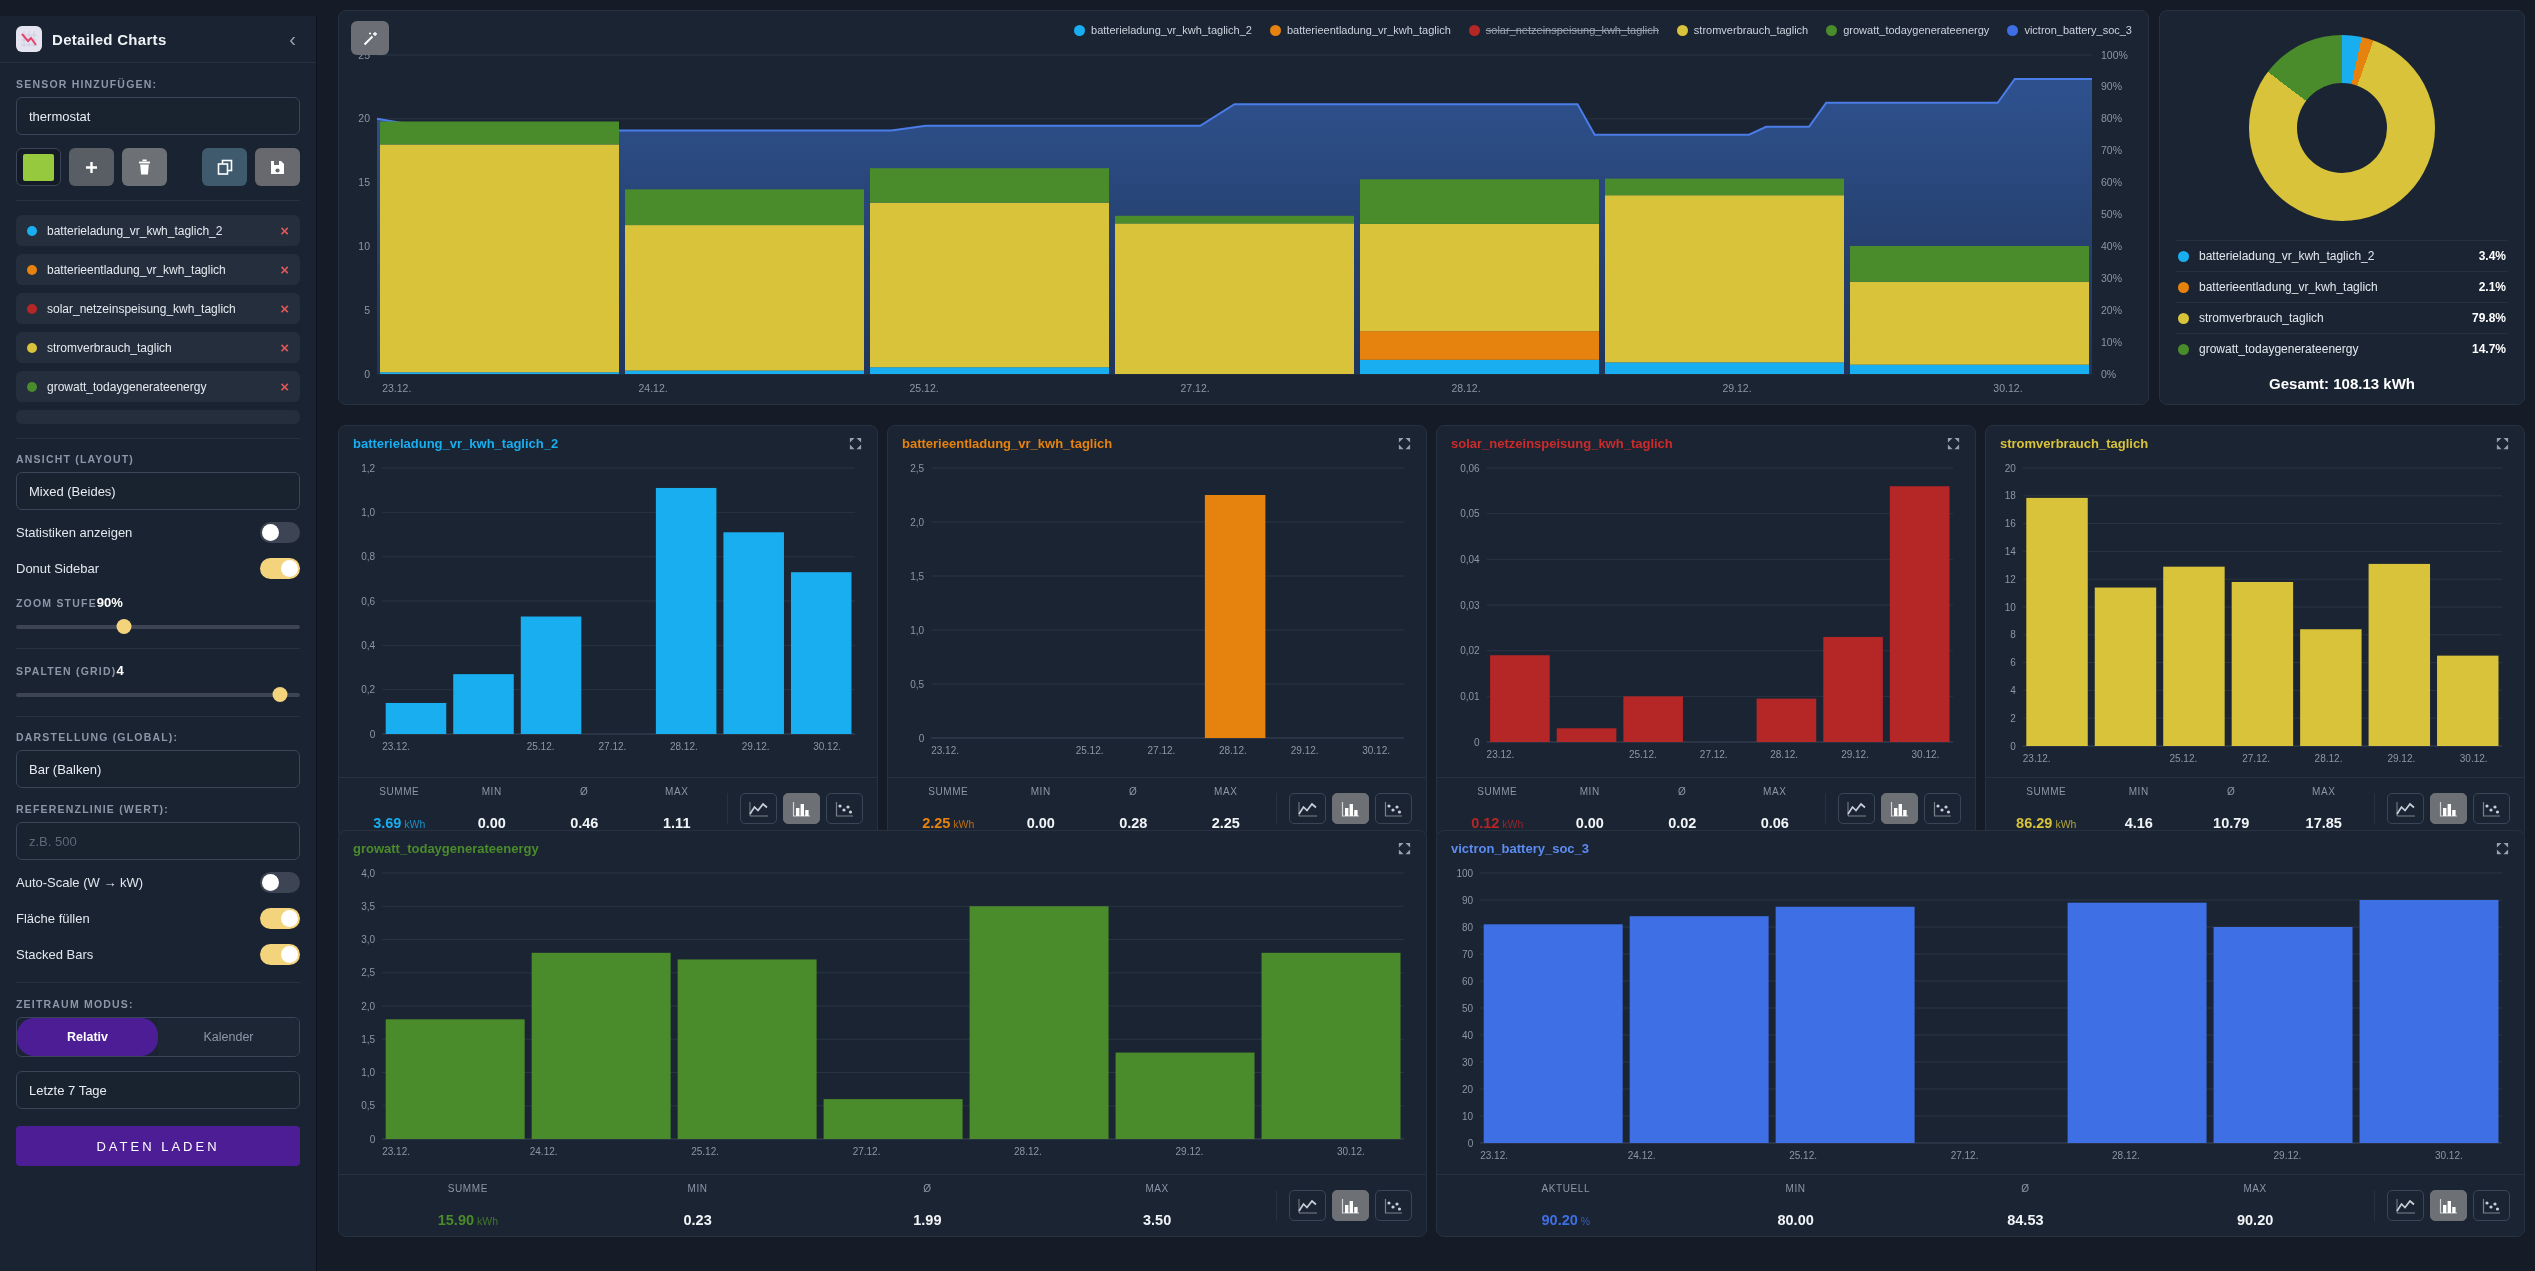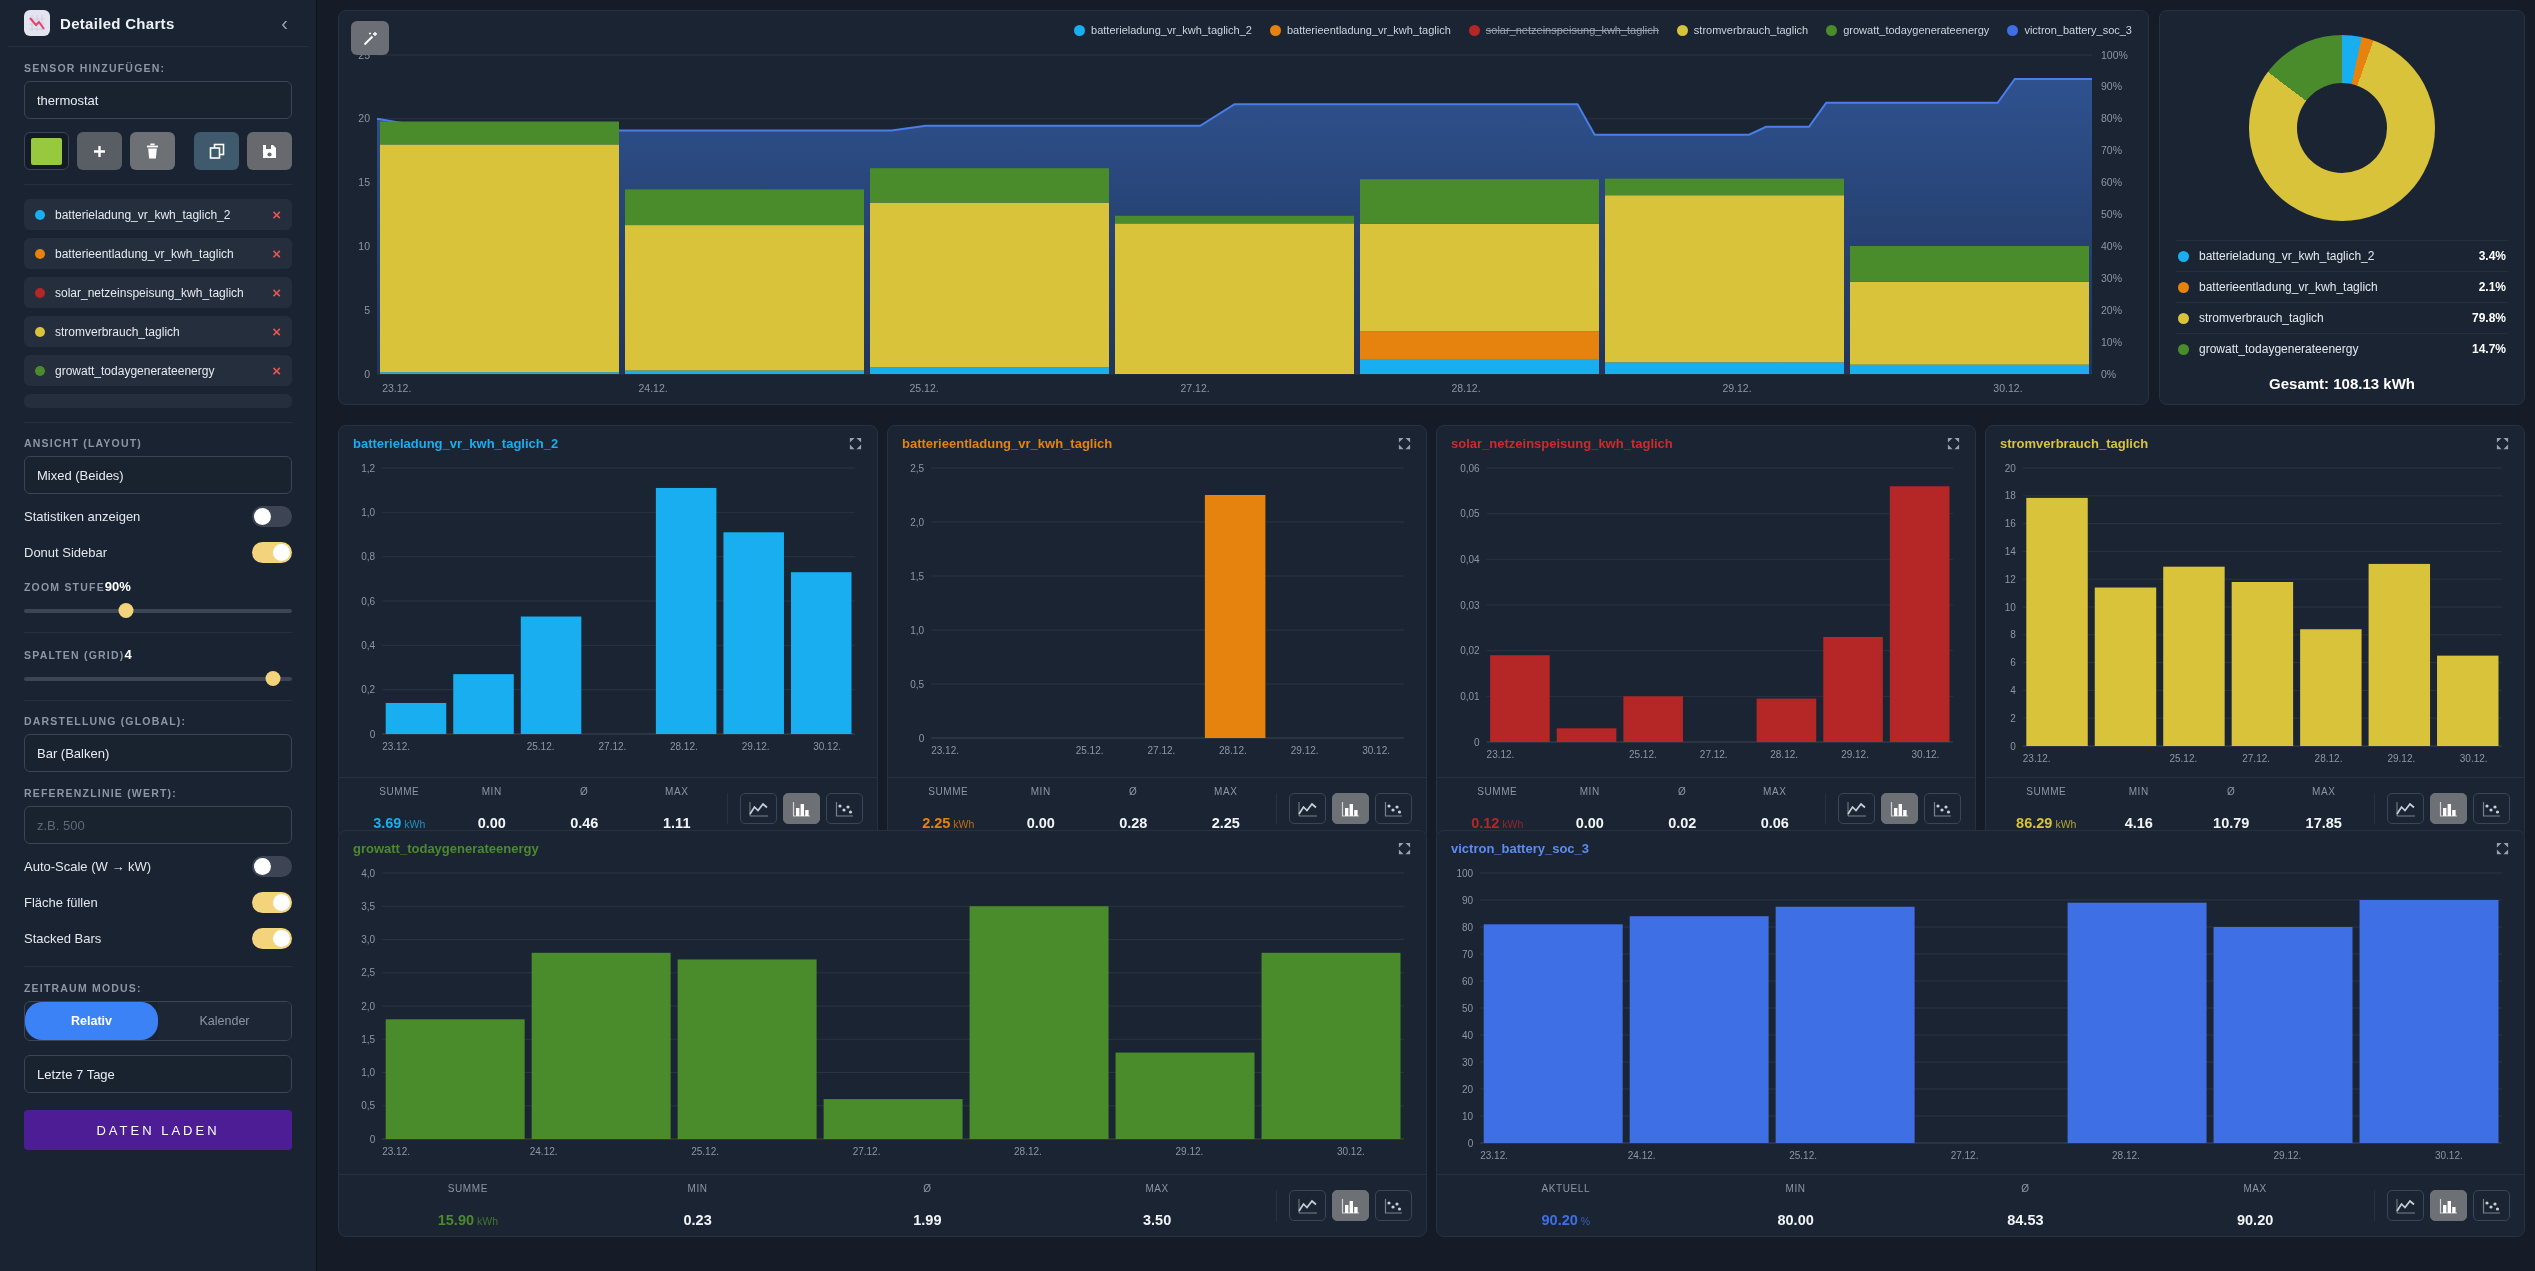--- a/index.html
+++ b/index.html
@@ -1,21 +1,21 @@
 <!DOCTYPE html>
 <html><head>
 <meta charset="utf-8">
 <style>
   html,body{margin:0;padding:0;background:#10161f;}
   .app{width:2535px;height:1271px;background:#151c28;display:flex;
        font-family:"Liberation Sans",sans-serif;color:#dfe4ec;overflow:hidden;position:relative;}
 
   
   .sidebar{width:317px;min-width:317px;background:#1a2331;border-right:1px solid #0d131c;
-           padding:0 24px 14px;box-sizing:border-box;}
+           padding:0 16px 14px;box-sizing:border-box;margin-top:16px;}
   .sb-header{display:flex;align-items:center;gap:10px;height:46px;border-bottom:1px solid #27303f;
              margin:0 -16px;padding:0 16px;}
   .app-icon{width:26px;height:26px;border-radius:6px;background:#e4e4f0;display:flex;
             align-items:center;justify-content:center;flex:0 0 auto;}
   .sb-title{font-size:15px;font-weight:bold;color:#eef1f5;flex:1;letter-spacing:.3px;}
   .collapse{color:#9aa3b2;font-size:20px;line-height:1;cursor:pointer;padding:0 4px;}
   .sb-label{font-size:10.5px;letter-spacing:1.2px;color:#8d96a6;margin:15px 0 7px;font-weight:bold;}
   .sb-field{width:100%;height:38px;background:#19222f;border:1px solid #3a4557;border-radius:6px;
             color:#e8ecf2;font-size:13px;padding:0 12px;box-sizing:border-box;display:flex;align-items:center;}
   input.sb-field::placeholder{color:#5d6878;}
@@ -45,21 +45,21 @@
   .slider-head{display:flex;align-items:center;justify-content:flex-start;margin-top:13px;}
   .slider-head .sb-label{margin:0;}
   .slider-val{font-size:13px;font-weight:bold;color:#fff;}
   .slider{position:relative;height:15px;margin:9px 0 2px;cursor:pointer;}
   .slider .track{position:absolute;top:5.5px;left:0;right:0;height:4px;border-radius:2px;background:#3d4554;}
   .slider .sknob{position:absolute;top:0;width:15px;height:15px;border-radius:50%;background:#f3d37c;
                  transform:translateX(-50%);}
   .segmented{display:flex;border:1px solid #3a4557;border-radius:6px;overflow:hidden;height:38px;}
   .segment{flex:1;display:flex;align-items:center;justify-content:center;font-size:12.5px;color:#8d96a6;
            background:#1d2634;cursor:pointer;}
-  .segment.active{background:#3b82f6;color:#fff;font-weight:bold;border-radius:17px;}
+  .segment.active{background:#4c1d95;color:#fff;font-weight:bold;border-radius:17px;}
   .load-btn{width:100%;height:40px;background:#4c1d95;color:#fff;border:none;border-radius:4px;
             font-size:13px;letter-spacing:3px;margin-top:17px;cursor:pointer;font-family:inherit;}
 
   
   .content{flex:1;padding:10px 10px 0 21px;display:flex;flex-direction:column;gap:20px;box-sizing:border-box;}
   .row1{display:flex;gap:10px;height:395px;}
   .row2{display:grid;grid-template-columns:repeat(4,1fr);gap:9px;height:385px;}
   .row3{display:grid;grid-template-columns:repeat(2,1fr);gap:9px;height:385px;}
   .panel{background:#1b2432;border:1px solid #28313f;border-radius:8px;box-sizing:border-box;position:relative;}
   .main-panel{flex:1;}

